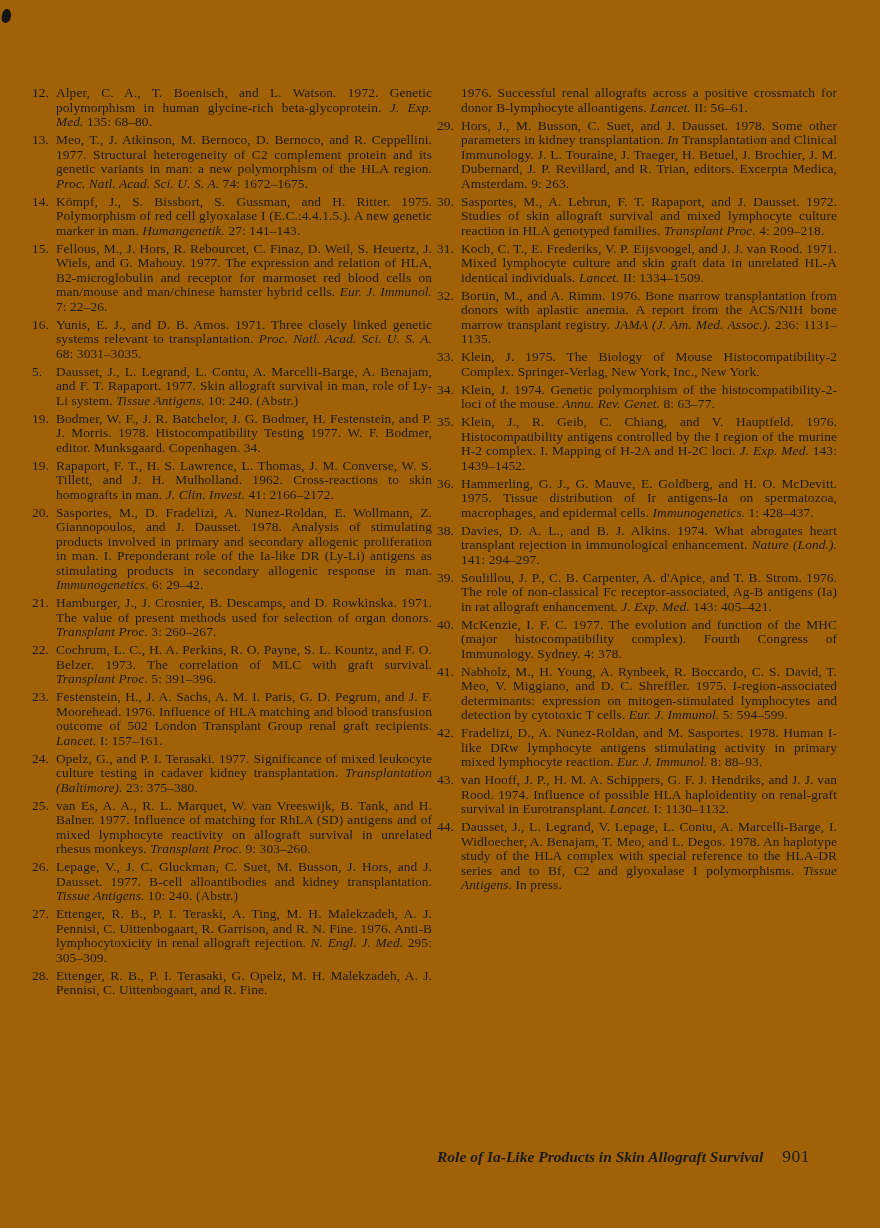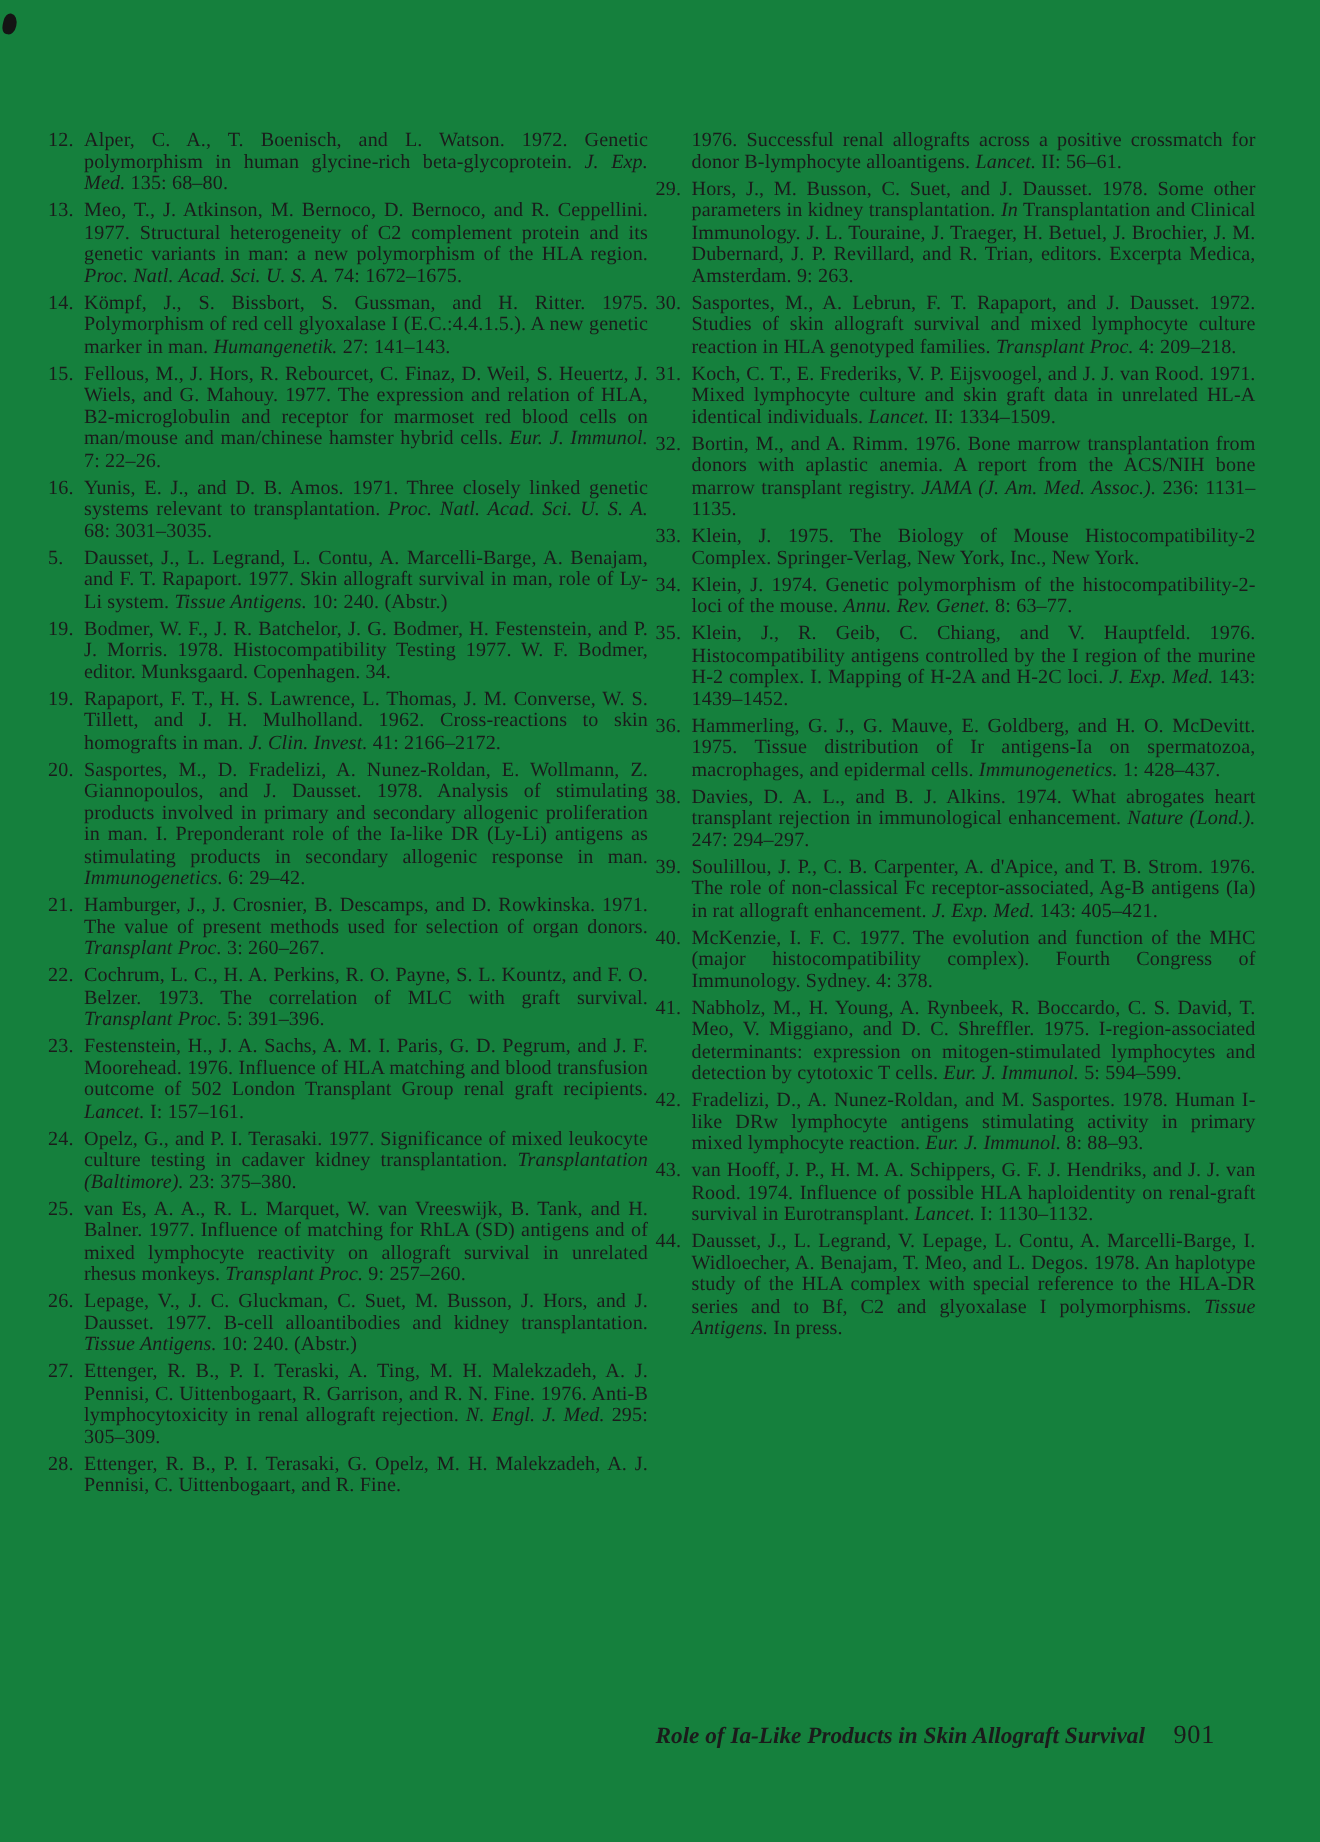--- a/index.html
+++ b/index.html
@@ -4,21 +4,21 @@
 <style>
   html, body {
     margin: 0;
     padding: 0;
     background: #ffffff;
   }
   .page {
     position: relative;
     width: 880px;
     height: 1228px;
-    background: #15803d;
+    background: #a16207;
     font-family: "Liberation Serif", "DejaVu Serif", serif;
     color: #1b1b1b;
     overflow: hidden;
   }
   .scan-blob {
     position: absolute;
     left: 2px;
     top: 9px;
     width: 9px;
     height: 14px;
@@ -130,21 +130,21 @@
         <div class="ref-item">
           <span class="ref-num">23.</span>
           <span class="ref-body"><span>Festenstein, H., J. A. Sachs, A. M. I. Paris, G. D. Pegrum, and J. F. Moorehead. 1976. Influence of HLA matching and blood transfusion outcome of 502 London Transplant Group renal graft recipients. </span><span class="it">Lancet. </span><span class="bd">I</span><span>: 157–161.</span></span>
         </div>
         <div class="ref-item">
           <span class="ref-num">24.</span>
           <span class="ref-body"><span>Opelz, G., and P. I. Terasaki. 1977. Significance of mixed leukocyte culture testing in cadaver kidney transplantation. </span><span class="it">Transplantation (Baltimore). </span><span class="bd">23</span><span>: 375–380.</span></span>
         </div>
         <div class="ref-item">
           <span class="ref-num">25.</span>
-          <span class="ref-body"><span>van Es, A. A., R. L. Marquet, W. van Vreeswijk, B. Tank, and H. Balner. 1977. Influence of matching for RhLA (SD) antigens and of mixed lymphocyte reactivity on allograft survival in unrelated rhesus monkeys. </span><span class="it">Transplant Proc. </span><span class="bd">9</span><span>: 257–260.</span></span>
+          <span class="ref-body"><span>van Es, A. A., R. L. Marquet, W. van Vreeswijk, B. Tank, and H. Balner. 1977. Influence of matching for RhLA (SD) antigens and of mixed lymphocyte reactivity on allograft survival in unrelated rhesus monkeys. </span><span class="it">Transplant Proc. </span><span class="bd">9</span><span>: 303–260.</span></span>
         </div>
         <div class="ref-item">
           <span class="ref-num">26.</span>
           <span class="ref-body"><span>Lepage, V., J. C. Gluckman, C. Suet, M. Busson, J. Hors, and J. Dausset. 1977. B-cell alloantibodies and kidney transplantation. </span><span class="it">Tissue Antigens. </span><span class="bd">10</span><span>: 240. (Abstr.)</span></span>
         </div>
         <div class="ref-item">
           <span class="ref-num">27.</span>
           <span class="ref-body"><span>Ettenger, R. B., P. I. Teraski, A. Ting, M. H. Malekzadeh, A. J. Pennisi, C. Uittenbogaart, R. Garrison, and R. N. Fine. 1976. Anti-B lymphocytoxicity in renal allograft rejection. </span><span class="it">N. Engl. J. Med. </span><span class="bd">295</span><span>: 305–309.</span></span>
         </div>
         <div class="ref-item">
@@ -184,21 +184,21 @@
         <div class="ref-item">
           <span class="ref-num">35.</span>
           <span class="ref-body"><span>Klein, J., R. Geib, C. Chiang, and V. Hauptfeld. 1976. Histocompatibility antigens controlled by the I region of the murine H-2 complex. I. Mapping of H-2A and H-2C loci. </span><span class="it">J. Exp. Med. </span><span class="bd">143</span><span>: 1439–1452.</span></span>
         </div>
         <div class="ref-item">
           <span class="ref-num">36.</span>
           <span class="ref-body"><span>Hammerling, G. J., G. Mauve, E. Goldberg, and H. O. McDevitt. 1975. Tissue distribution of Ir antigens-Ia on spermatozoa, macrophages, and epidermal cells. </span><span class="it">Immunogenetics. </span><span class="bd">1</span><span>: 428–437.</span></span>
         </div>
         <div class="ref-item">
           <span class="ref-num">38.</span>
-          <span class="ref-body"><span>Davies, D. A. L., and B. J. Alkins. 1974. What abrogates heart transplant rejection in immunological enhancement. </span><span class="it">Nature (Lond.). </span><span class="bd">247</span><span>: 294–297.</span></span>
+          <span class="ref-body"><span>Davies, D. A. L., and B. J. Alkins. 1974. What abrogates heart transplant rejection in immunological enhancement. </span><span class="it">Nature (Lond.). </span><span class="bd">141</span><span>: 294–297.</span></span>
         </div>
         <div class="ref-item">
           <span class="ref-num">39.</span>
           <span class="ref-body"><span>Soulillou, J. P., C. B. Carpenter, A. d'Apice, and T. B. Strom. 1976. The role of non-classical Fc receptor-associated, Ag-B antigens (Ia) in rat allograft enhancement. </span><span class="it">J. Exp. Med. </span><span class="bd">143</span><span>: 405–421.</span></span>
         </div>
         <div class="ref-item">
           <span class="ref-num">40.</span>
           <span class="ref-body"><span>McKenzie, I. F. C. 1977. The evolution and function of the MHC (major histocompatibility complex). Fourth Congress of Immunology. Sydney. </span><span class="bd">4</span><span>: 378.</span></span>
         </div>
         <div class="ref-item">

